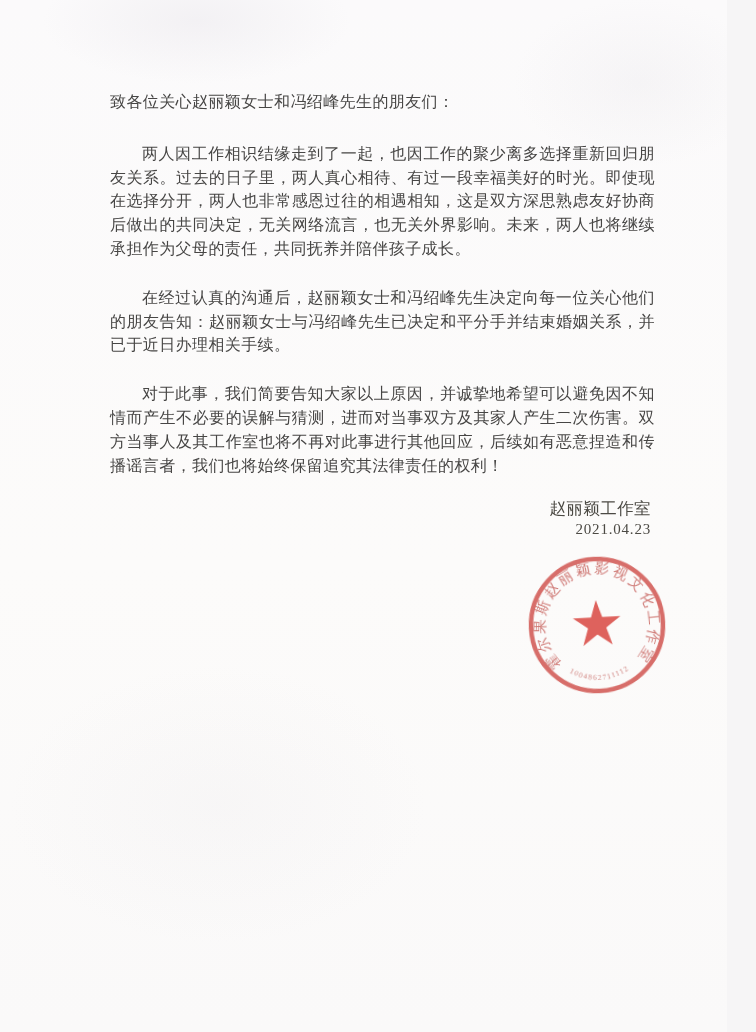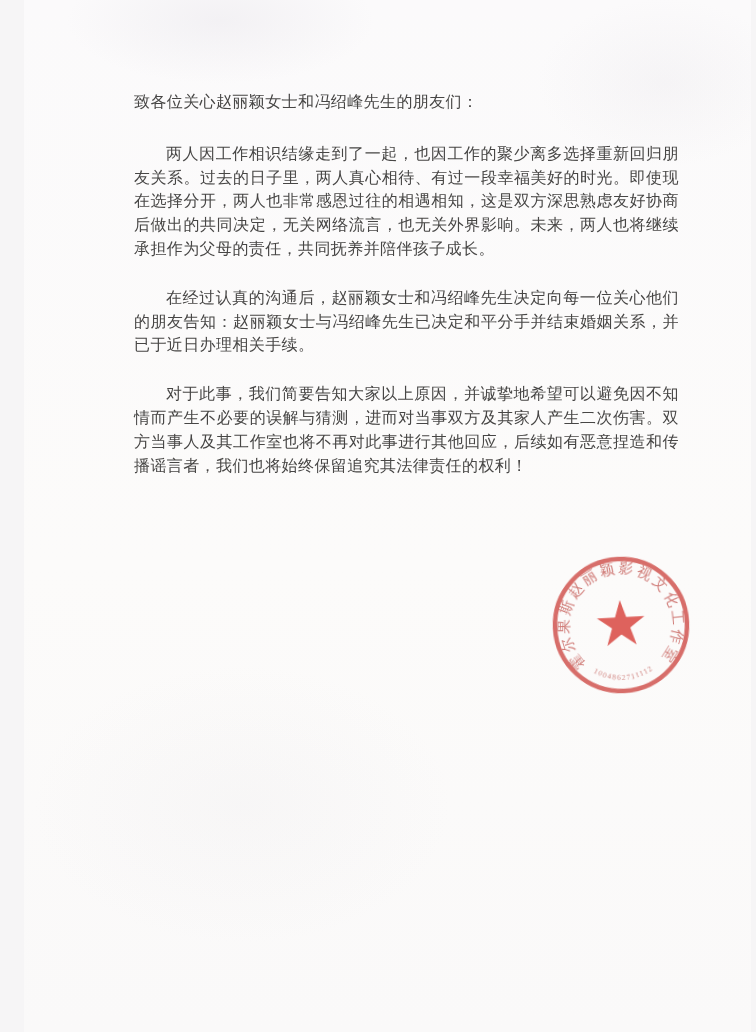--- a/index.html
+++ b/index.html
@@ -9,21 +9,20 @@
     font-family:"Liberation Serif","DejaVu Serif",serif;
     overflow:hidden;
   }
   .page{
     position:relative;width:727px;height:1032px;
     background:
       radial-gradient(ellipse 220px 90px at 27% 2%, rgba(205,200,212,.18), transparent 70%),
       radial-gradient(ellipse 180px 120px at 88% 8%, rgba(210,206,214,.14), transparent 70%),
       radial-gradient(ellipse 300px 200px at 30% 78%, rgba(215,212,218,.10), transparent 70%),
       linear-gradient(180deg,#fbfafb 0%,#fcfbfa 55%,#faf9f9 100%);
-    margin-left: 24px;
   }
   .letter{
     position:absolute;left:110px;top:90px;width:545px;
     font-size:16px;line-height:23.8px;color:#474645;
     text-align:justify;
     letter-spacing:.4px;
     filter:blur(.38px);
   }
   .greeting{margin:0;}
   .para{margin:25px 0 0;text-indent:2em;}
@@ -52,20 +51,24 @@
 
 <div class="page">
 
   <div class="letter">
     <div class="greeting">致各位关心赵丽颖女士和冯绍峰先生的朋友们：</div>
 
     <p class="para">两人因工作相识结缘走到了一起，也因工作的聚少离多选择重新回归朋友关系。过去的日子里，两人真心相待、有过一段幸福美好的时光。即使现在选择分开，两人也非常感恩过往的相遇相知，这是双方深思熟虑友好协商后做出的共同决定，无关网络流言，也无关外界影响。未来，两人也将继续承担作为父母的责任，共同抚养并陪伴孩子成长。</p>
     <p class="para">在经过认真的沟通后，赵丽颖女士和冯绍峰先生决定向每一位关心他们的朋友告知：赵丽颖女士与冯绍峰先生已决定和平分手并结束婚姻关系，并已于近日办理相关手续。</p>
     <p class="para">对于此事，我们简要告知大家以上原因，并诚挚地希望可以避免因不知情而产生不必要的误解与猜测，进而对当事双方及其家人产生二次伤害。双方当事人及其工作室也将不再对此事进行其他回应，后续如有恶意捏造和传播谣言者，我们也将始终保留追究其法律责任的权利！</p>
 
+    <div class="signature">
+      <div class="sig-name">赵丽颖工作室</div>
+      <div class="sig-date">2021.04.23</div>
+    </div>
   </div>
 
   <svg class="seal" viewBox="0 0 160 160">
     <defs>
       <path id="arcTop" d="M 43.2 116.8 A 52 52 0 1 1 116.8 116.8" fill="none"></path>
       <path id="arcBottom" d="M 48.5 125 A 55 55 0 0 0 111.5 125" fill="none"></path>
     </defs>
 
     <circle cx="80" cy="80" r="66" fill="none" stroke="#cc423d" stroke-width="4.5" opacity="0.82"></circle>
 

